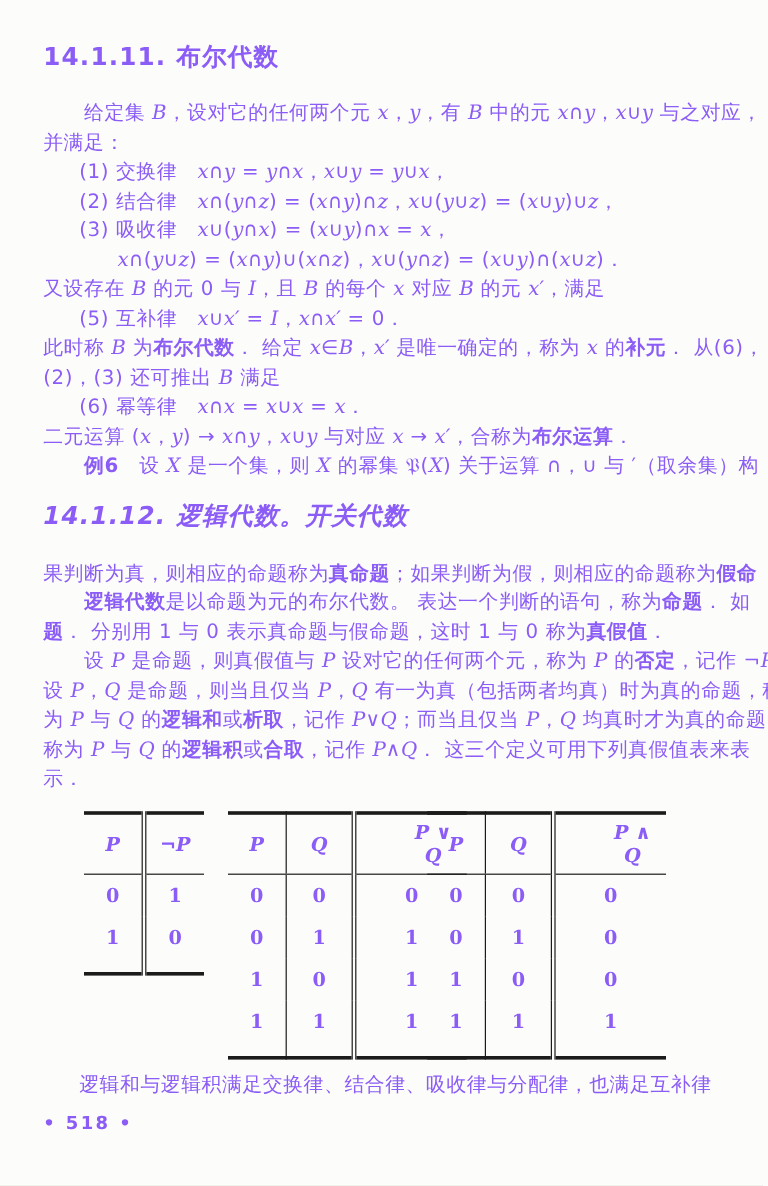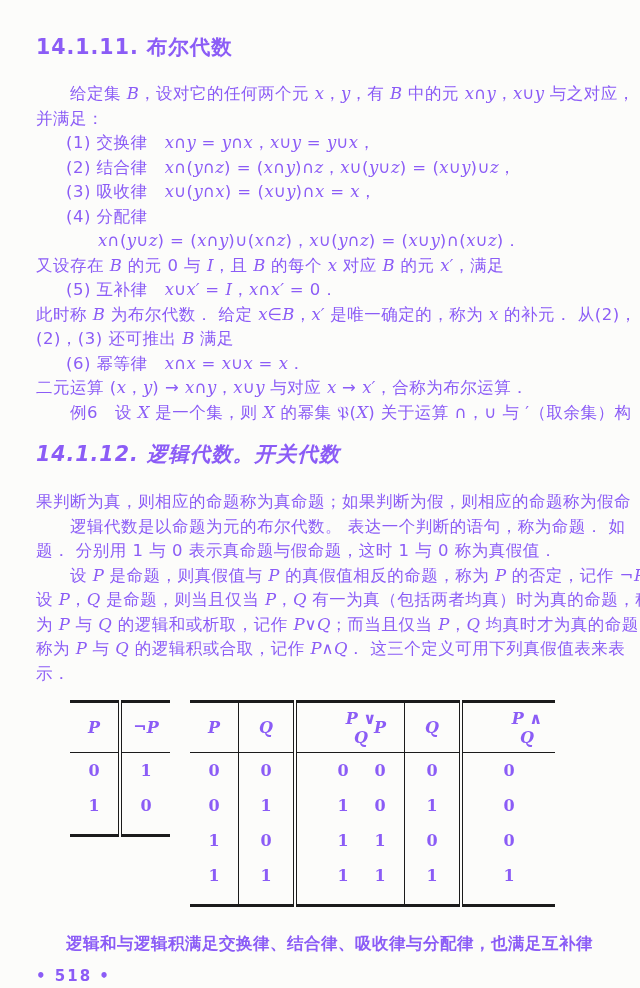--- a/index.html
+++ b/index.html
@@ -22,21 +22,21 @@
     letter-spacing:1px;
   }
   .sec-heading.second{margin:16px 0 23px 0;font-style:italic;}
   .line{
     font-size:16.5px;
     line-height:24.5px;
     white-space:nowrap;
     letter-spacing:0.5px;
   }
   .line .m{font-family:"DejaVu Serif",serif;font-style:italic;letter-spacing:0;}
-  .line .b{font-weight:normal;margin-top:43px;}
+  .line .b{font-weight:bold;margin-top:43px;}
   .ind{text-indent:34px;}
   .item{padding-left:30px;}
   .formula{padding-left:62px;}
   .tables-row{
     position:relative;
     height:212px;
     margin-top:14px;
   }
   table.ttable{
     position:absolute;top:0;
@@ -66,23 +66,23 @@
   .col-sep{border-left:1px solid #1b1b1b;}
   .col-dbl{border-left:4px double #1b1b1b;}
   table[data-name="negation-truth-table"]{left:34px;}
   table[data-name="negation-truth-table"] th{width:40px;}
   table[data-name="disjunction-truth-table"]{left:154px;}
   table[data-name="conjunction-truth-table"]{left:320px;}
   .three-col th:nth-child(1){width:40px;}
   .three-col th:nth-child(2){width:46px;}
   .three-col th:nth-child(3){width:48px;padding-left:40px;}
   .footer-note{
-    margin-top:19px;
+    margin-top:3px;
     font-size:16.5px;
-    font-weight:bold;
+    font-weight:normal;
     line-height:25px;
     white-space:nowrap;
     text-indent:30px;
     letter-spacing:0.5px;
   }
   .page-number{
     margin-top:11px;
     font-size:15px;
     font-weight:bold;
     letter-spacing:2px;
@@ -94,39 +94,38 @@
 <div class="page" data-name="book-page">
 
   <div data-name="section-boolean-algebra">
     <div class="sec-heading" data-name="section-heading-boolean-algebra">14.1.11. 布尔代数</div>
     <div data-name="boolean-algebra-text">
         <div class="line ind" data-name="text-line"><span>给定集 </span><span class="m">B</span><span>，设对它的任何两个元 </span><span class="m">x</span><span>，</span><span class="m">y</span><span>，有 </span><span class="m">B</span><span> 中的元 </span><span class="m">x</span><span>∩</span><span class="m">y</span><span>，</span><span class="m">x</span><span>∪</span><span class="m">y</span><span> 与之对应，</span></div>
         <div class="line" data-name="text-line"><span>并满足：</span></div>
         <div class="line item" data-name="text-line"><span>(1) 交换律　</span><span class="m">x</span><span>∩</span><span class="m">y</span><span> = </span><span class="m">y</span><span>∩</span><span class="m">x</span><span>，</span><span class="m">x</span><span>∪</span><span class="m">y</span><span> = </span><span class="m">y</span><span>∪</span><span class="m">x</span><span>，</span></div>
         <div class="line item" data-name="text-line"><span>(2) 结合律　</span><span class="m">x</span><span>∩(</span><span class="m">y</span><span>∩</span><span class="m">z</span><span>) = (</span><span class="m">x</span><span>∩</span><span class="m">y</span><span>)∩</span><span class="m">z</span><span>，</span><span class="m">x</span><span>∪(</span><span class="m">y</span><span>∪</span><span class="m">z</span><span>) = (</span><span class="m">x</span><span>∪</span><span class="m">y</span><span>)∪</span><span class="m">z</span><span>，</span></div>
         <div class="line item" data-name="text-line"><span>(3) 吸收律　</span><span class="m">x</span><span>∪(</span><span class="m">y</span><span>∩</span><span class="m">x</span><span>) = (</span><span class="m">x</span><span>∪</span><span class="m">y</span><span>)∩</span><span class="m">x</span><span> = </span><span class="m">x</span><span>，</span></div>
-        <div class="line item" data-name="text-line"><span>(4) 分配律</span></div>
         <div class="line formula" data-name="text-line"><span class="m">x</span><span>∩(</span><span class="m">y</span><span>∪</span><span class="m">z</span><span>) = (</span><span class="m">x</span><span>∩</span><span class="m">y</span><span>)∪(</span><span class="m">x</span><span>∩</span><span class="m">z</span><span>)，</span><span class="m">x</span><span>∪(</span><span class="m">y</span><span>∩</span><span class="m">z</span><span>) = (</span><span class="m">x</span><span>∪</span><span class="m">y</span><span>)∩(</span><span class="m">x</span><span>∪</span><span class="m">z</span><span>)．</span></div>
         <div class="line" data-name="text-line"><span>又设存在 </span><span class="m">B</span><span> 的元 0 与 </span><span class="m">I</span><span>，且 </span><span class="m">B</span><span> 的每个 </span><span class="m">x</span><span> 对应 </span><span class="m">B</span><span> 的元 </span><span class="m">x′</span><span>，满足</span></div>
         <div class="line item" data-name="text-line"><span>(5) 互补律　</span><span class="m">x</span><span>∪</span><span class="m">x′</span><span> = </span><span class="m">I</span><span>，</span><span class="m">x</span><span>∩</span><span class="m">x′</span><span> = 0．</span></div>
-        <div class="line" data-name="text-line"><span>此时称 </span><span class="m">B</span><span> 为</span><span class="b">布尔代数</span><span>． 给定 </span><span class="m">x</span><span>∈</span><span class="m">B</span><span>，</span><span class="m">x′</span><span> 是唯一确定的，称为 </span><span class="m">x</span><span> 的</span><span class="b">补元</span><span>． 从(2)，</span></div>
+        <div class="line" data-name="text-line"><span>此时称 </span><span class="m">B</span><span> 为</span><span class="b">布尔代数</span><span>． 给定 </span><span class="m">x</span><span>∈</span><span class="m">B</span><span>，</span><span class="m">x′</span><span> 是唯一确定的，称为 </span><span class="m">x</span><span> 的</span><span class="b">补元</span><span>． 从(6)，</span></div>
         <div class="line" data-name="text-line"><span>(2)，(3) 还可推出 </span><span class="m">B</span><span> 满足</span></div>
         <div class="line item" data-name="text-line"><span>(6) 幂等律　</span><span class="m">x</span><span>∩</span><span class="m">x</span><span> = </span><span class="m">x</span><span>∪</span><span class="m">x</span><span> = </span><span class="m">x</span><span>．</span></div>
         <div class="line" data-name="text-line"><span>二元运算 (</span><span class="m">x</span><span>，</span><span class="m">y</span><span>) → </span><span class="m">x</span><span>∩</span><span class="m">y</span><span>，</span><span class="m">x</span><span>∪</span><span class="m">y</span><span> 与对应 </span><span class="m">x</span><span> → </span><span class="m">x′</span><span>，合称为</span><span class="b">布尔运算</span><span>．</span></div>
         <div class="line ind" data-name="text-line"><span class="b">例6</span><span>　设 </span><span class="m">X</span><span> 是一个集，则 </span><span class="m">X</span><span> 的幂集 𝔓(</span><span class="m">X</span><span>) 关于运算 ∩，∪ 与 ′（取余集）构</span></div>
       </div>
   </div>
 
   <div data-name="section-logic-algebra">
     <div class="sec-heading second" data-name="section-heading-logic-algebra">14.1.12. 逻辑代数。开关代数</div>
     <div data-name="logic-algebra-text">
         <div class="line" data-name="text-line"><span>果判断为真，则相应的命题称为</span><span class="b">真命题</span><span>；如果判断为假，则相应的命题称为</span><span class="b">假命</span></div>
         <div class="line ind" data-name="text-line"><span class="b">逻辑代数</span><span>是以命题为元的布尔代数。 表达一个判断的语句，称为</span><span class="b">命题</span><span>． 如</span></div>
         <div class="line" data-name="text-line"><span class="b">题</span><span>． 分别用 1 与 0 表示真命题与假命题，这时 1 与 0 称为</span><span class="b">真假值</span><span>．</span></div>
-        <div class="line ind" data-name="text-line"><span>设 </span><span class="m">P</span><span> 是命题，则真假值与 </span><span class="m">P</span><span> 的真假值相反的命题，称为 </span><span class="m">P</span><span> 的</span><span class="b">否定</span><span>，记作 ¬</span><span class="m">P</span></div>
+        <div class="line ind" data-name="text-line"><span>设 </span><span class="m">P</span><span> 是命题，则真假值与 </span><span class="m">P</span><span> 设对它的任何两个元，称为 </span><span class="m">P</span><span> 的</span><span class="b">否定</span><span>，记作 ¬</span><span class="m">P</span></div>
         <div class="line" data-name="text-line"><span>设 </span><span class="m">P</span><span>，</span><span class="m">Q</span><span> 是命题，则当且仅当 </span><span class="m">P</span><span>，</span><span class="m">Q</span><span> 有一为真（包括两者均真）时为真的命题，称</span></div>
         <div class="line" data-name="text-line"><span>为 </span><span class="m">P</span><span> 与 </span><span class="m">Q</span><span> 的</span><span class="b">逻辑和</span><span>或</span><span class="b">析取</span><span>，记作 </span><span class="m">P</span><span>∨</span><span class="m">Q</span><span>；而当且仅当 </span><span class="m">P</span><span>，</span><span class="m">Q</span><span> 均真时才为真的命题，</span></div>
         <div class="line" data-name="text-line"><span>称为 </span><span class="m">P</span><span> 与 </span><span class="m">Q</span><span> 的</span><span class="b">逻辑积</span><span>或</span><span class="b">合取</span><span>，记作 </span><span class="m">P</span><span>∧</span><span class="m">Q</span><span>． 这三个定义可用下列真假值表来表</span></div>
         <div class="line" data-name="text-line"><span>示．</span></div>
       </div>
   </div>
 
   <div class="tables-row" data-name="truth-tables">
       <table class="ttable" data-name="negation-truth-table">
         <thead>

